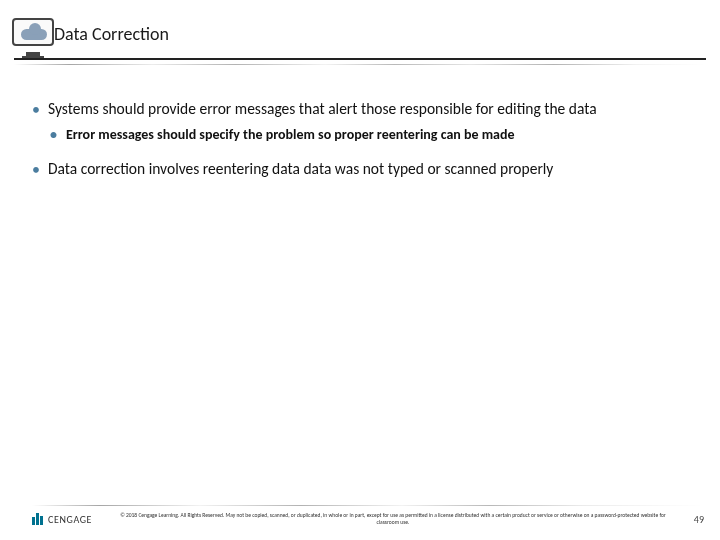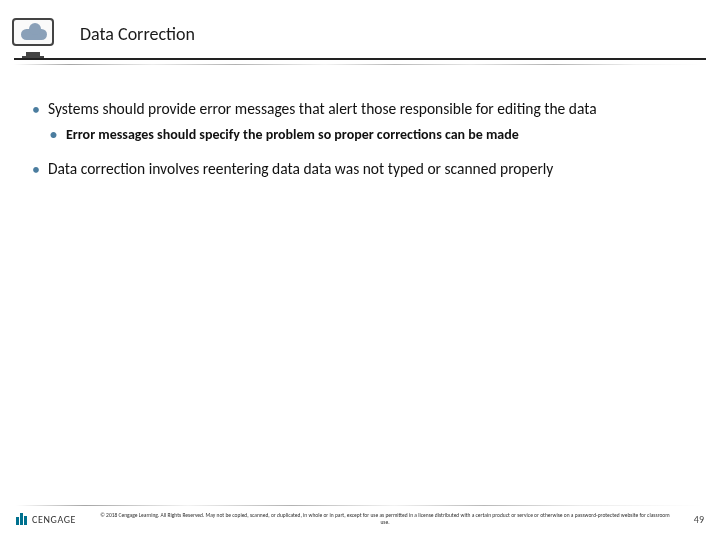--- a/index.html
+++ b/index.html
@@ -8,21 +8,21 @@
     height: 540px;
     font-family: "Segoe UI", Calibri, Arial, sans-serif;
     background: #fff;
     position: relative;
     color: #111;
   }
   .header {
     display: flex;
     align-items: center;
     padding: 18px 20px 8px 12px;
-    gap: 26px;
+    gap: 0;
   }
   .header-icon {
     width: 42px;
     height: 32px;
     position: relative;
     flex: 0 0 auto;
   }
   .monitor {
     width: 42px;
     height: 28px;
@@ -126,21 +126,21 @@
   ul.sub > li::before {
     content: "•";
     position: absolute;
     left: 2px;
     top: 0;
     color: #4b7d9f;
     font-size: 14px;
   }
   .footer {
     position: absolute;
-    left: 0;
+    left: 16px;
     right: 0;
     bottom: 14px;
     padding: 0 16px;
   }
   .footer-deco {
     height: 1px;
     margin-bottom: 6px;
     background-image: linear-gradient(to right,
       rgba(0,0,0,0) 0%, rgba(0,0,0,0.35) 10%, rgba(0,0,0,0.05) 25%,
       rgba(0,0,0,0.3) 40%, rgba(0,0,0,0.05) 55%,
@@ -205,21 +205,21 @@
 </div>
 <div class="title-rule"></div>
 <div class="deco-rule"></div>
 
 <div class="content">
   <ul class="bullets">
     <li>
       <span>Systems should provide error messages that alert those responsible for editing the data</span>
       <ul class="sub">
         <li>
-          <span>Error messages should specify the problem so proper corrections can be made</span>
+          <span>Error messages should specify the problem so proper reentering can be made</span>
         </li>
       </ul>
     </li>
     <li>
       <span>Data correction involves reentering data data was not typed or scanned properly</span>
     </li>
   </ul>
 </div>
 
 <div class="footer">

